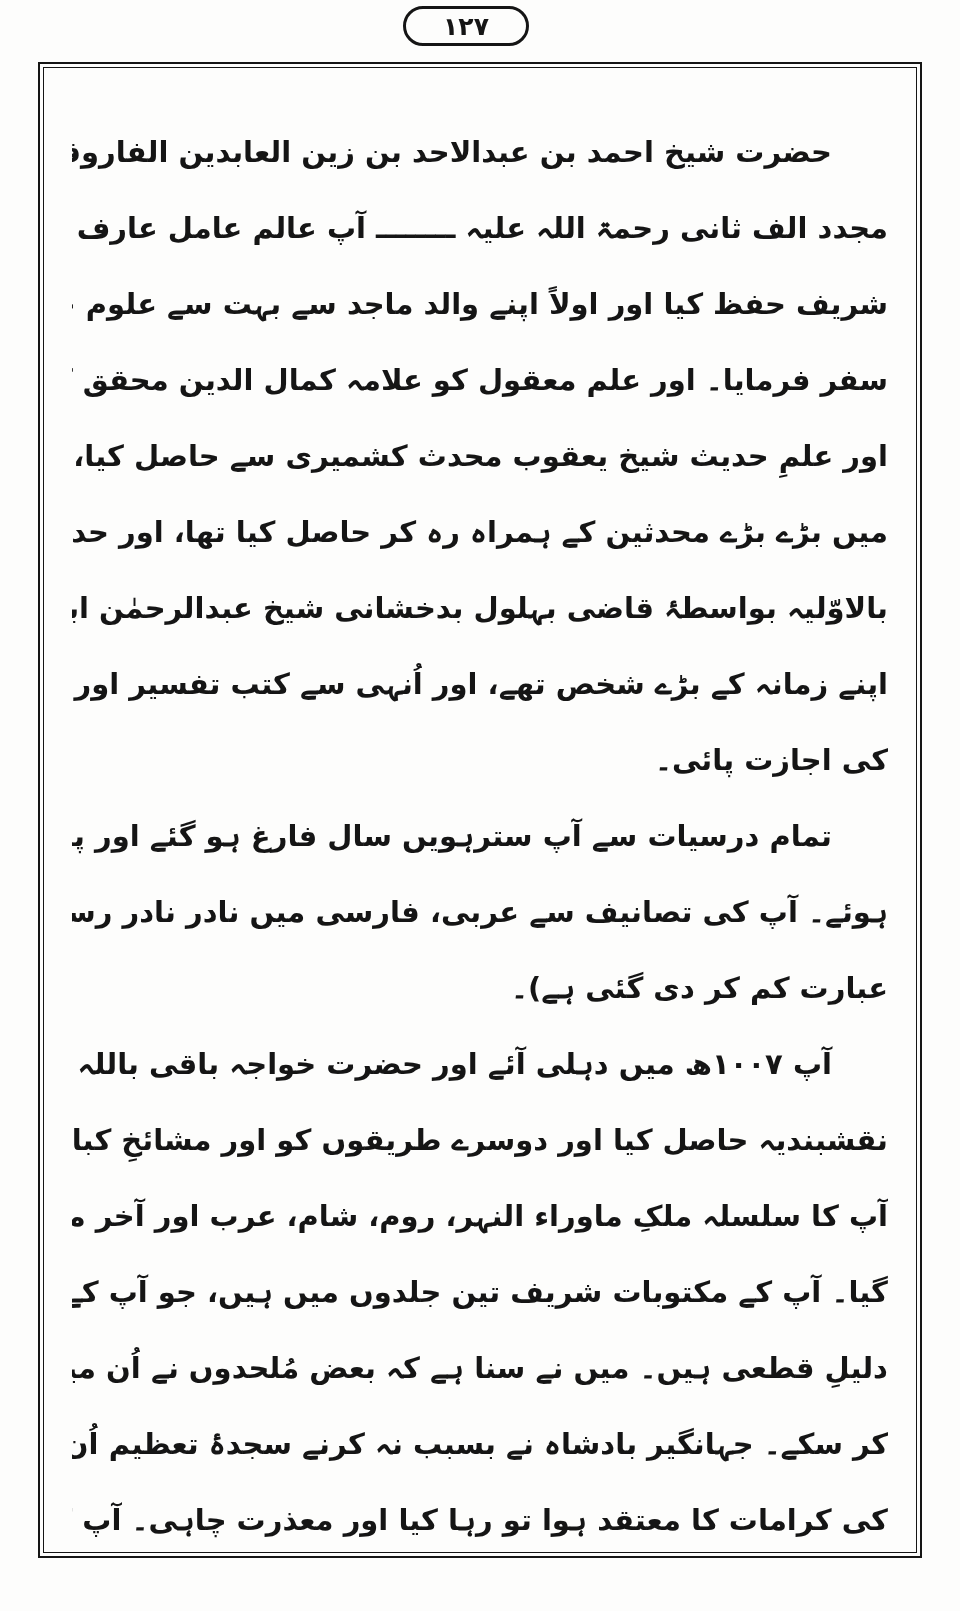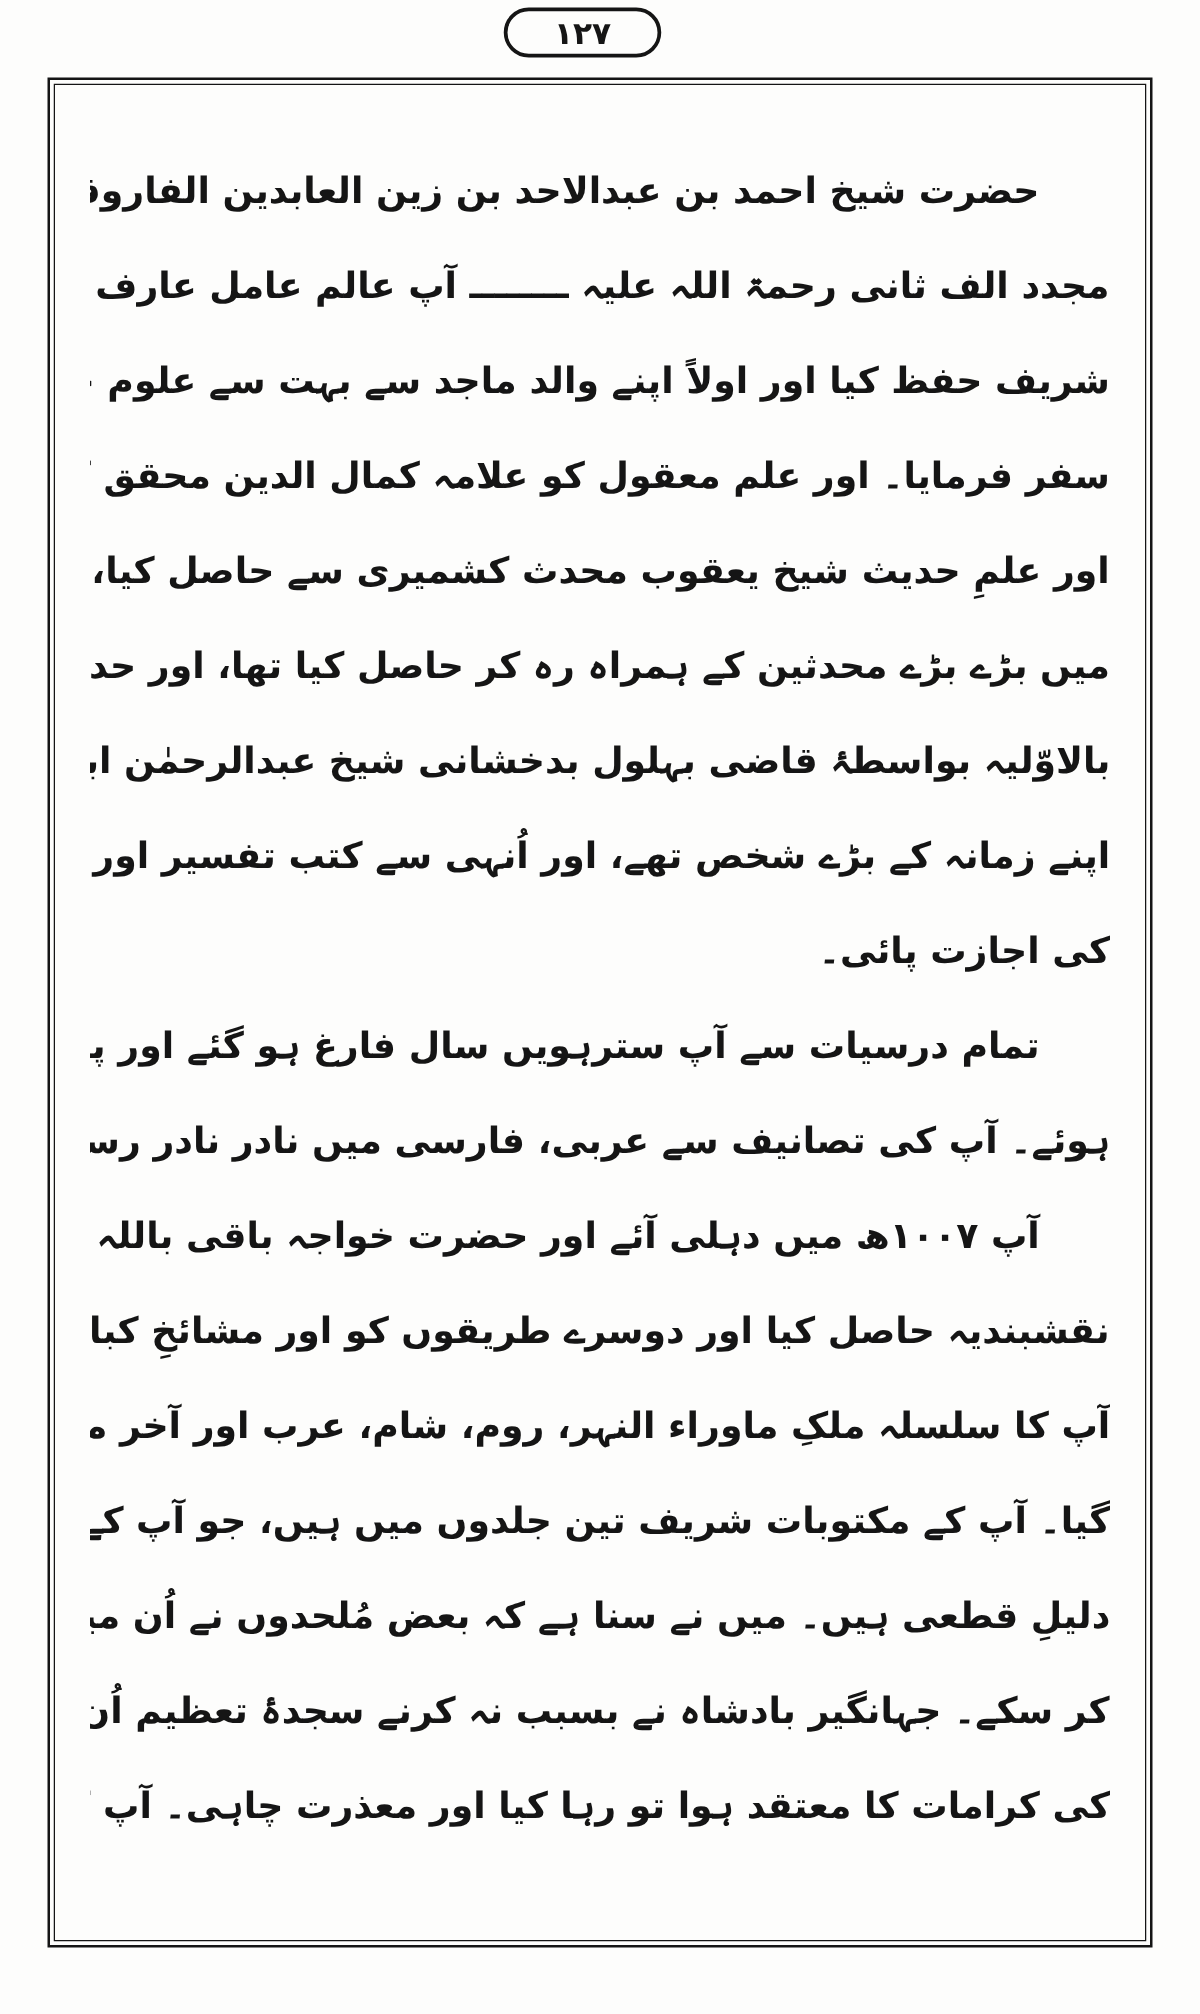--- a/index.html
+++ b/index.html
@@ -79,20 +79,21 @@
         <span class="text-line">اور علمِ حدیث شیخ یعقوب محدث کشمیری سے حاصل کیا، جنہوں نے اُس کو حرمین شریفین</span>
         <span class="text-line">میں بڑے بڑے محدثین کے ہمراہ رہ کر حاصل کیا تھا، اور حدیث مسلسل بالرحمہ اور مسلسل</span>
         <span class="text-line">بالاوّلیہ بواسطۂ قاضی بہلول بدخشانی شیخ عبدالرحمٰن ابن فہد سے حاصل کی، جو محدثین میں</span>
         <span class="text-line">اپنے زمانہ کے بڑے شخص تھے، اور اُنہی سے کتب تفسیر اور صحاحِ ستہ اور تمام اُن کے درس</span>
         <span class="text-line short">کی اجازت پائی۔</span>
       </div>
 
       <div class="paragraph">
         <span class="text-line first">تمام درسیات سے آپ سترہویں سال فارغ ہو گئے اور پڑھانے میں مشغول</span>
         <span class="text-line">ہوئے۔ آپ کی تصانیف سے عربی، فارسی میں نادر نادر رسالے ہیں۔ (یہاں سے کچھ</span>
+        <span class="text-line short">عبارت کم کر دی گئی ہے)۔</span>
       </div>
 
       <div class="paragraph">
         <span class="text-line first">آپ ۱۰۰۷ھ میں دہلی آئے اور حضرت خواجہ باقی باللہ علیہ الرحمہ سے طریقہ</span>
         <span class="text-line">نقشبندیہ حاصل کیا اور دوسرے طریقوں کو اور مشائخِ کبار سے لیا ــــــــ مُلکِ ہند سے</span>
         <span class="text-line">آپ کا سلسلہ ملکِ ماوراء النہر، روم، شام، عرب اور آخر ملک مغرب، فارس وغیرہ تک پہنچ</span>
         <span class="text-line">گیا۔ آپ کے مکتوبات شریف تین جلدوں میں ہیں، جو آپ کے عالم متبحر ہونے کی</span>
         <span class="text-line">دلیلِ قطعی ہیں۔ میں نے سنا ہے کہ بعض مُلحدوں نے اُن میں تحریف کرنی چاہی تھی مگر نہ</span>
         <span class="text-line">کر سکے۔ جہانگیر بادشاہ نے بسبب نہ کرنے سجدۂ تعظیم اُن کو قید کر دیا تھا، بعدۂ جب آپ</span>
         <span class="text-line">کی کرامات کا معتقد ہوا تو رہا کیا اور معذرت چاہی۔ آپ کے افادات میں سے یہ ہے کہ</span>

